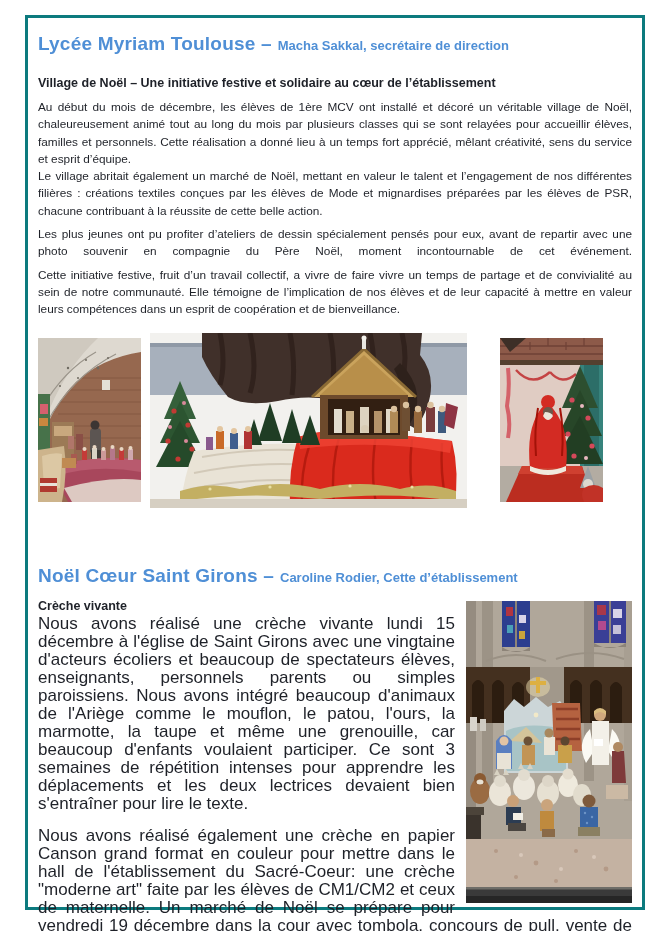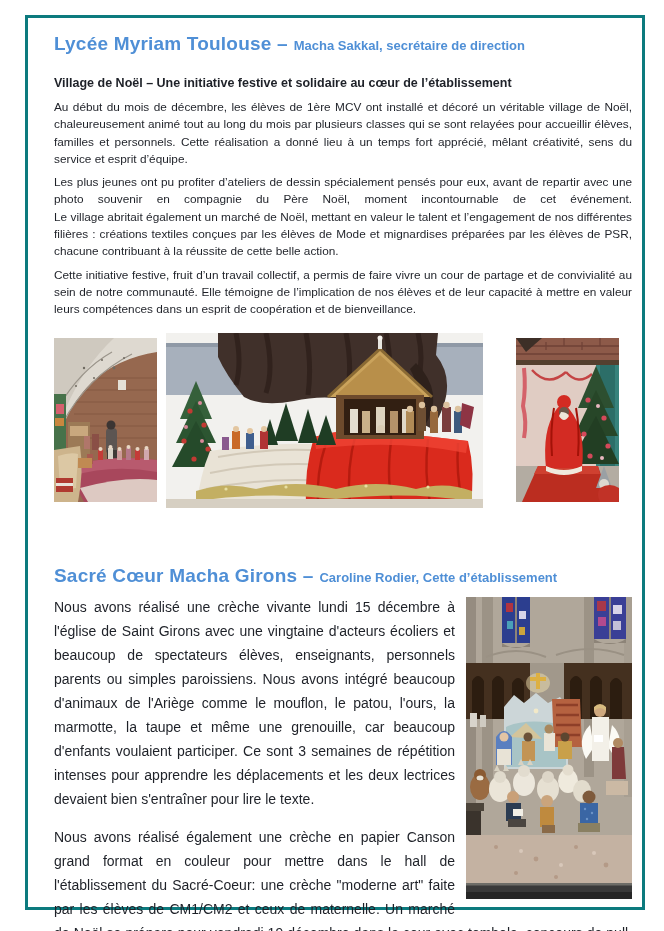--- a/index.html
+++ b/index.html
@@ -3,57 +3,57 @@
 <meta charset="utf-8">
 <style>
   :root{
     --accent-blue:#4f8fd6;
     --border-teal:#0c7a7e;
     --text:#1e2128;
   }
   html,body{margin:0;padding:0;width:664px;height:931px;background:#ffffff;overflow:hidden;
     font-family:"Liberation Sans","DejaVu Sans",sans-serif;}
   .page{position:absolute;left:25px;top:15px;width:620px;height:895px;box-sizing:border-box;
-    border:3px solid var(--border-teal);background:#fff;padding:12px 10px 0 26px;}
+    border:3px solid var(--border-teal);background:#fff;padding:12px 10px 0 10px;}
   .sec-title{margin:3px 0 0 0;line-height:22px;white-space:nowrap;}
   .title-main{color:var(--accent-blue);font-weight:bold;font-size:19px;letter-spacing:.2px;}
   .title-sub{color:var(--accent-blue);font-weight:600;font-size:13px;margin-left:6px;}
   .s1-heading{margin-top:19px;font-size:12.5px;font-weight:bold;color:var(--text);}
   .body-text{font-size:11.8px;line-height:17.3px;color:var(--text);text-align:justify;margin:0;}
   #p1{margin-top:9px;}
   #p2a{margin-top:6px;text-align-last:justify;}
   #p2b{margin-top:0;}
   #p3{margin-top:6px;}
   .photo-row{margin-top:14px;display:flex;align-items:center;}
   .photo{display:block;flex:none;}
   .photo-mid{margin-left:9px;margin-right:33px;}
   .s2-title{margin-top:57px;}
   .s2-body{margin-top:6px;}
   .s2-photo{float:right;width:166px;height:302px;margin-left:11px;margin-top:2px;}
   .s2-heading{margin:10px 0 0 0;font-size:12.5px;font-weight:bold;color:var(--text);}
-  .s2-p{font-size:14px;line-height:24px;}
+  .s2-p{font-size:17px;line-height:18px;}
   #s2p1{margin-top:2px;}
   #s2p2{margin-top:14px;}
   svg{display:block;}
 </style>
 </head>
 <body>
 
 <div class="page">
 
   <div class="sec-title">
     <span class="title-main">Lycée Myriam Toulouse –</span><span class="title-sub">Macha Sakkal, secrétaire de direction</span>
   </div>
 
   <div class="s1-heading">Village de Noël – Une initiative festive et solidaire au cœur de l’établissement</div>
 
   <p id="p1" class="body-text">Au début du mois de décembre, les élèves de 1ère MCV ont installé et décoré un véritable village de Noël, chaleureusement animé tout au long du mois par plusieurs classes qui se sont relayées pour accueillir élèves, familles et personnels. Cette réalisation a donné lieu à un temps fort apprécié, mêlant créativité, sens du service et esprit d’équipe.</p>
+  <p id="p2b" class="body-text">Le village abritait également un marché de Noël, mettant en valeur le talent et l’engagement de nos différentes filières : créations textiles conçues par les élèves de Mode et mignardises préparées par les élèves de PSR, chacune contribuant à la réussite de cette belle action.</p>
   <p id="p2a" class="body-text">Les plus jeunes ont pu profiter d’ateliers de dessin spécialement pensés pour eux, avant de repartir avec une photo souvenir en compagnie du Père Noël, moment incontournable de cet événement.</p>
-  <p id="p2b" class="body-text">Le village abritait également un marché de Noël, mettant en valeur le talent et l’engagement de nos différentes filières : créations textiles conçues par les élèves de Mode et mignardises préparées par les élèves de PSR, chacune contribuant à la réussite de cette belle action.</p>
-  <p id="p3" class="body-text">Cette initiative festive, fruit d’un travail collectif, a permis de faire vivre un cour de partage et de convivialité au sein de notre communauté. Elle témoigne de l’implication de nos élèves et de leur capacité à mettre en valeur leurs compétences dans un esprit de coopération et de bienveillance.</p>
+  <p id="p3" class="body-text">Cette initiative festive, fruit d’un travail collectif, a vivre de faire vivre un temps de partage et de convivialité au sein de notre communauté. Elle témoigne de l’implication de nos élèves et de leur capacité à mettre en valeur leurs compétences dans un esprit de coopération et de bienveillance.</p>
 
   <div class="photo-row">
 
     <svg class="photo" width="103" height="164" viewBox="0 0 103 164" role="img" aria-label="christmas-market-stall-photo">
       <rect width="103" height="164" fill="#96684f"></rect>
       <g stroke="#7d523c" stroke-width="1" opacity=".7" fill="none">
         <path d="M20 40 H103 M18 52 H103 M16 64 H103 M20 76 H103 M24 88 H103 M30 100 H103"></path>
       </g>
       <path d="M0 0 H103 V14 Q64 20 38 44 Q16 66 6 96 L0 98 Z" fill="#ded9d0"></path>
       <path d="M0 0 H60 Q30 28 12 70 L0 78 Z" fill="#cfc9bf"></path>
@@ -221,21 +221,21 @@
       <path d="M43 78 Q48 86 53 78 Q51 74 45 74 Z" fill="#ece6da"></path>
       <path d="M30 128 Q48 136 66 128 L66 133 Q48 141 30 133 Z" fill="#efe9dd"></path>
       <path d="M38 70 Q34 92 36 118 M60 70 Q64 92 62 118" stroke="#a31208" stroke-width="2" fill="none"></path>
       <polygon points="88,128 96,150 80,150" fill="#9aa0a4"></polygon>
       <circle cx="88" cy="146" r="5" fill="#dcd8d0"></circle>
       <path d="M84 150 Q94 144 103 150 L103 164 L84 164 Q80 156 84 150 Z" fill="#c13227"></path>
     </svg>
   </div>
 
   <div class="sec-title s2-title">
-    <span class="title-main">Sacré Cœur Macha Girons –</span><span class="title-sub">Caroline Rodier, Cette d’établissement</span>
+    <span class="title-main">Noël Cœur Saint Girons –</span><span class="title-sub">Caroline Rodier, Cette d’établissement</span>
   </div>
 
   <div class="s2-body">
 
     <svg class="s2-photo" width="166" height="302" viewBox="0 0 166 302" role="img" aria-label="church-living-nativity-photo">
       <rect width="166" height="302" fill="#b0a79a"></rect>
       <rect x="0" width="10" height="210" fill="#958c80"></rect>
       <rect x="16" width="11" height="190" fill="#9c9386"></rect>
       <rect x="118" width="10" height="180" fill="#9c9386"></rect>
       <rect x="158" width="8" height="200" fill="#a89f92"></rect>
@@ -360,17 +360,18 @@
           <circle cx="55" cy="254" r="2"></circle>
           <circle cx="95" cy="268" r="2"></circle>
           <circle cx="128" cy="256" r="2"></circle>
         </g>
 
       <rect y="286" width="166" height="16" fill="#3a3a3a"></rect>
       <rect y="286" width="166" height="2.5" fill="#6e6d68"></rect>
       <rect y="295" width="166" height="7" fill="#262626"></rect>
     </svg>
 
+    <h3 class="s2-heading">Crèche vivante</h3>
     <p id="s2p1" class="body-text s2-p">Nous avons réalisé une crèche vivante lundi 15 décembre à l'église de Saint Girons avec une vingtaine d'acteurs écoliers et beaucoup de spectateurs élèves, enseignants, personnels parents ou simples paroissiens. Nous avons intégré beaucoup d'animaux de l'Ariège comme le mouflon, le patou, l'ours, la marmotte, la taupe et même une grenouille, car beaucoup d'enfants voulaient participer. Ce sont 3 semaines de répétition intenses pour apprendre les déplacements et les deux lectrices devaient bien s'entraîner pour lire le texte.</p>
     <p id="s2p2" class="body-text s2-p">Nous avons réalisé également une crèche en papier Canson grand format en couleur pour mettre dans le hall de l'établissement du Sacré-Coeur: une crèche "moderne art" faite par les élèves de CM1/CM2 et ceux de maternelle. Un marché de Noël se prépare pour vendredi 19 décembre dans la cour avec tombola, concours de pull, vente de décorations, de gâteaux, crêpes, gaufres... Une belle entrée vers les vacances de Noël bien méritées !</p>
   </div>
 
 </div>
 
 </body></html>

